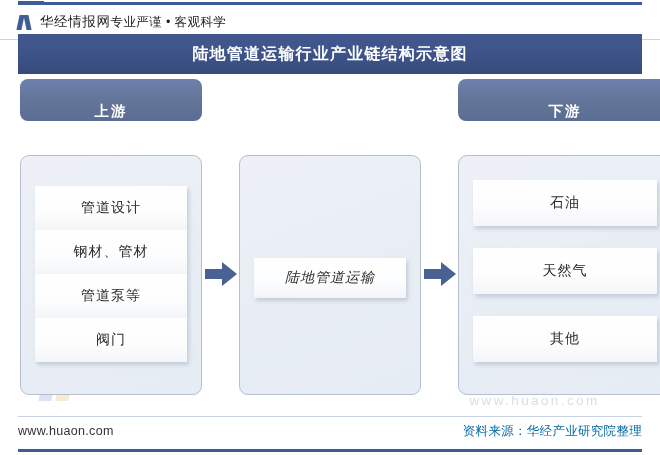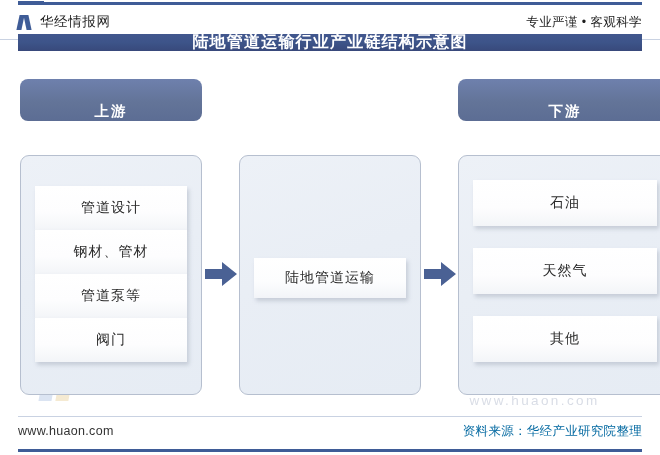--- a/index.html
+++ b/index.html
@@ -27,21 +27,20 @@
   .top-rule.left-cap { left: 18px; width: 26px; top: 1px; height: 4px; }
 
   
   .brandbar {
     position: absolute;
     left: 0; right: 0;
     top: 5px;
     height: 28px;
     display: flex;
     align-items: center;
-    justify-content: space-between;
     padding: 17px 18px;
     box-sizing: border-box;
     border-bottom: 1px solid #c9d2e2;
   }
   .brand {
     display: flex;
     align-items: center;
     gap: 7px;
   }
   .brand-mark {
@@ -72,21 +71,21 @@
     letter-spacing: 0.4px;
     white-space: nowrap;
   }
 
   
   .title-band {
     position: absolute;
     left: 18px;
     right: 18px;
     top: 34px;
-    height: 17px;
+    height: 40px;
     background: linear-gradient(180deg, #42578e 0%, #3d5489 50%, #38497b 100%);
     display: flex;
     align-items: center;
     justify-content: center;
   }
   .title-band .title-text {
     color: #ffffff;
     font-size: 16px;
     font-weight: bold;
     letter-spacing: 1.2px;
@@ -233,20 +232,21 @@
     display: flex;
     align-items: center;
     justify-content: center;
     box-sizing: border-box;
   }
   .mid-card .item-text {
     font-size: 14px;
     color: #2b2b2b;
     letter-spacing: 1px;
     white-space: nowrap;
+    font-style: italic;
   }
 
   
   .arrow {
     position: absolute;
     top: 195px;
     width: 32px;
     height: 26px;
     z-index: 5;
   }

